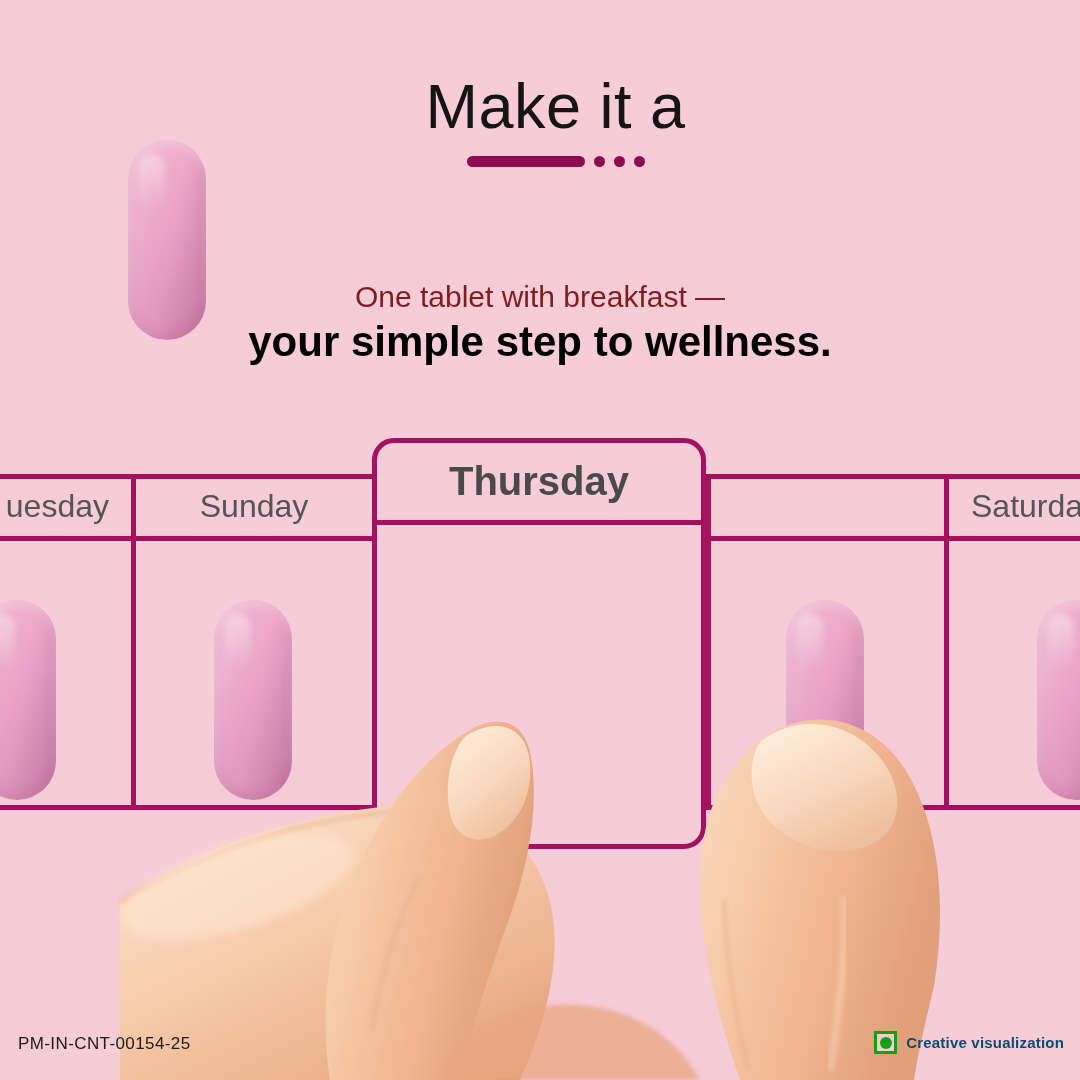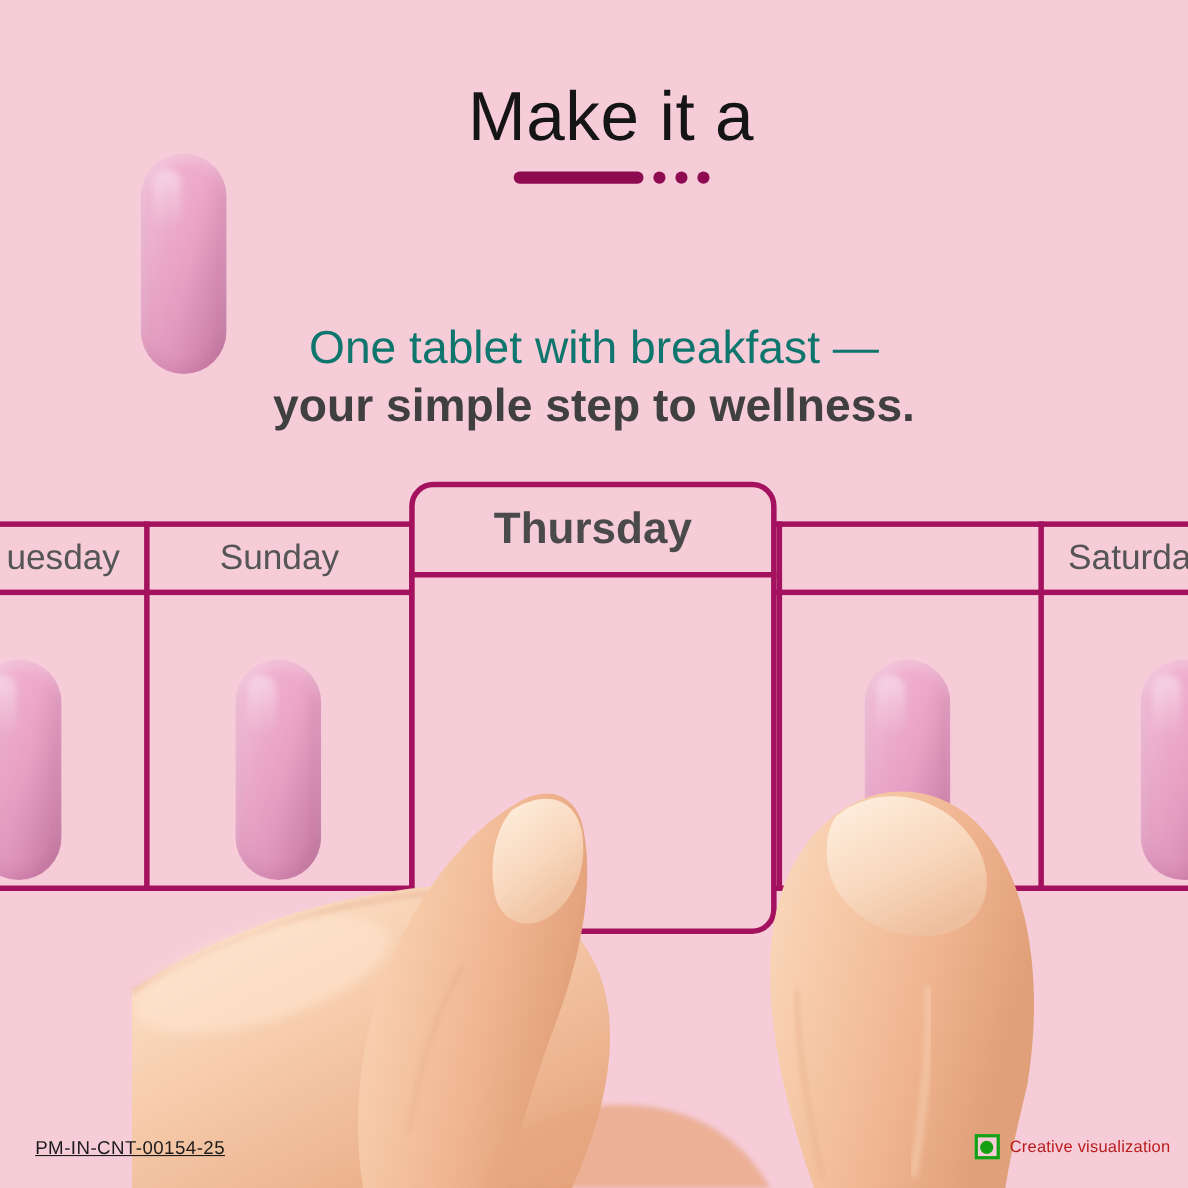--- a/index.html
+++ b/index.html
@@ -57,30 +57,29 @@
   }
 
   
   .subhead {
     position:absolute;
     top:278px; left:0; width:1080px;
     text-align:center;
     z-index:6;
   }
   .subhead-line1 {
-    font-size:42px;
+    font-size:30px;
     font-weight:400;
-    color:#0f766e;
+    color:#7f1d1d;
     line-height:1.26;
-    margin-top:12px;
   }
   .subhead-line2 {
     font-size:42px;
     font-weight:700;
-    color:#404040;
+    color:#000000;
     line-height:1.26;
   }
 
   
   .calendar {
     position:absolute;
     left:0; top:474px;
     width:1080px; height:336px;
     z-index:2;
   }
@@ -179,26 +178,25 @@
     position:absolute;
     left:0; top:600px;
     width:1080px; height:480px;
     z-index:7;
     pointer-events:none;
   }
 
   
   .footer-code {
     position:absolute;
-    left:32px; bottom:26px;
+    left:18px; bottom:26px;
     font-size:17px;
     color:#1B1B1B;
     letter-spacing:0.4px;
     z-index:9;
-    text-decoration:underline;
   }
   .cv-badge {
     position:absolute;
     right:16px; bottom:26px;
     display:flex;
     align-items:center;
     gap:9px;
     z-index:9;
   }
   .veg-mark {
@@ -209,22 +207,22 @@
     align-items:center;
     justify-content:center;
   }
   .veg-dot {
     width:12px; height:12px;
     border-radius:50%;
     background:#15A014;
   }
   .cv-text {
     font-size:15px;
-    font-weight:400;
-    color:#b91c1c;
+    font-weight:700;
+    color:#0c4a6e;
     letter-spacing:0.2px;
   }
 </style>
 </head>
 <body>
 
 <div id="poster">
 
   <div class="headline-block">
     <div class="headline-line1">Make it a</div>

